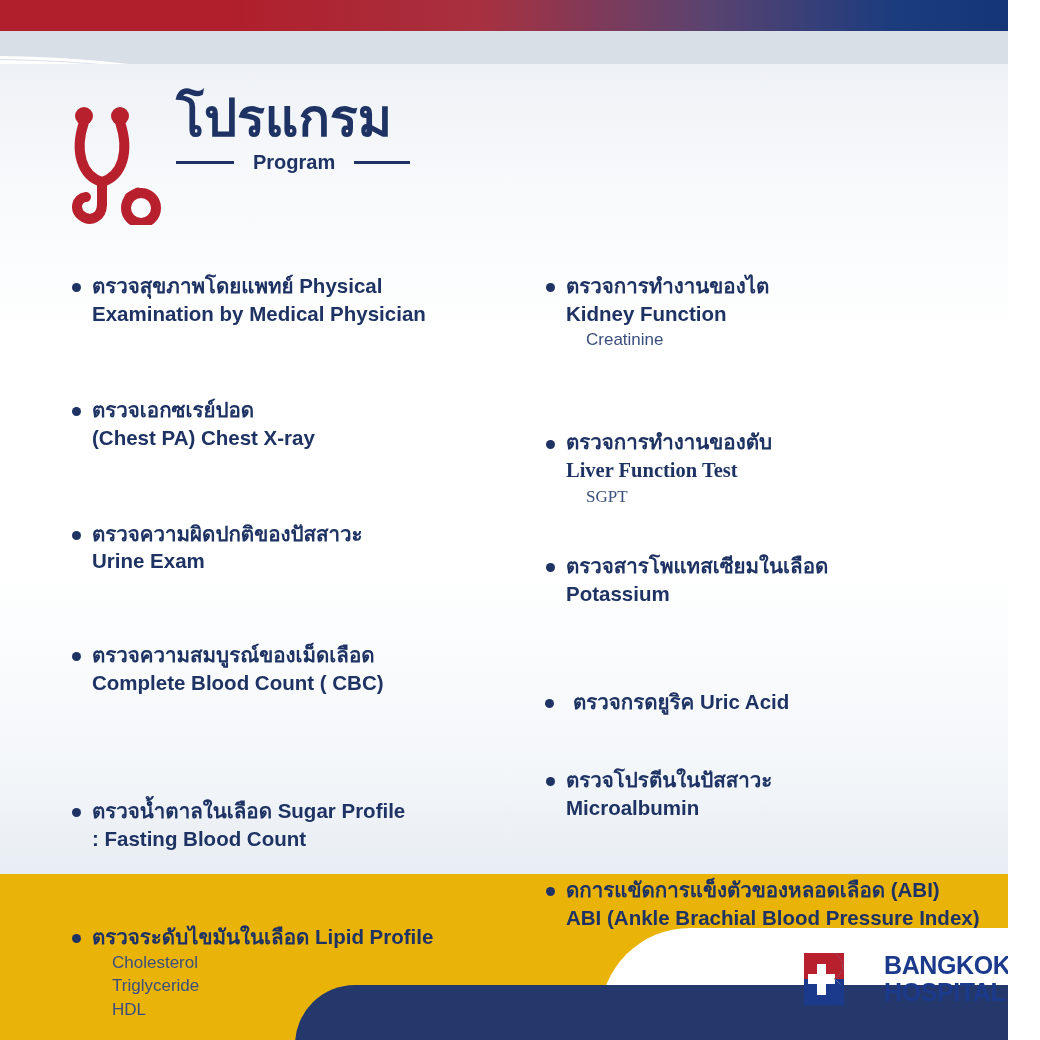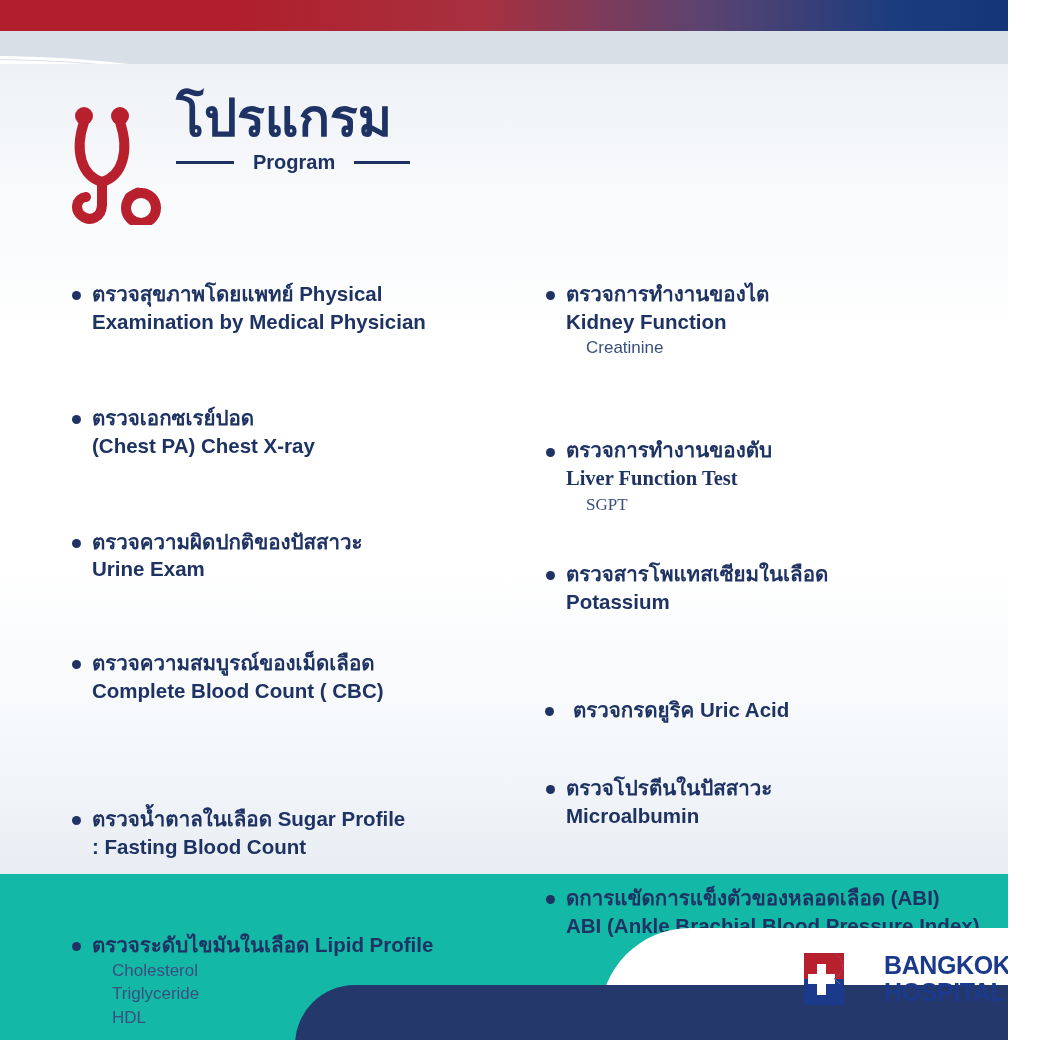--- a/index.html
+++ b/index.html
@@ -2,21 +2,21 @@
 <html><head>
 <meta charset="utf-8">
 <style>
   html,body{margin:0;padding:0;}
   body{
     width:1040px;height:1040px;
     font-family:"Liberation Sans","DejaVu Sans",sans-serif;
     background:#ffffff;
     overflow:hidden;
   }
-  .poster{position:relative;width:1008px;height:1040px;overflow:hidden;background:#14b8a6;}
+  .poster{position:relative;width:1008px;height:1040px;overflow:hidden;background:#eab308;}
 
   
   .topbar{
     position:absolute;left:0;top:0;width:1040px;height:31px;
     background:linear-gradient(90deg,#b01f2b 0%,#b01f2b 22%,#a8303f 46%,#5a4370 68%,#1b3c7e 86%,#123476 100%);
   }
 
   
   .greyband{
     position:absolute;left:0;top:31px;width:1040px;height:131px;
@@ -73,21 +73,21 @@
     font-size:20px;font-weight:bold;color:#1e3363;
   }
   .t-line3 .rule{display:block;height:3px;background:#1e3363;width:58px;}
   .t-line3 .rule.r2{width:56px;}
 
   
   .col{position:absolute;top:272px;}
   .col-left{left:66px;width:440px;}
   .col-right{left:540px;width:470px;}
 
-  .item{position:relative;padding-left:26px;margin-top:8px;}
+  .item{position:relative;padding-left:26px;}
   .item .bullet{
     position:absolute;left:6px;top:11px;width:9px;height:9px;
     border-radius:50%;background:#1e3363;
   }
   .item.wide .bullet{left:5px;}
   .item.wide{padding-left:33px;}
   .line{
     font-size:20.5px;font-weight:bold;color:#1e3363;
     line-height:1.36;white-space:nowrap;
   }

